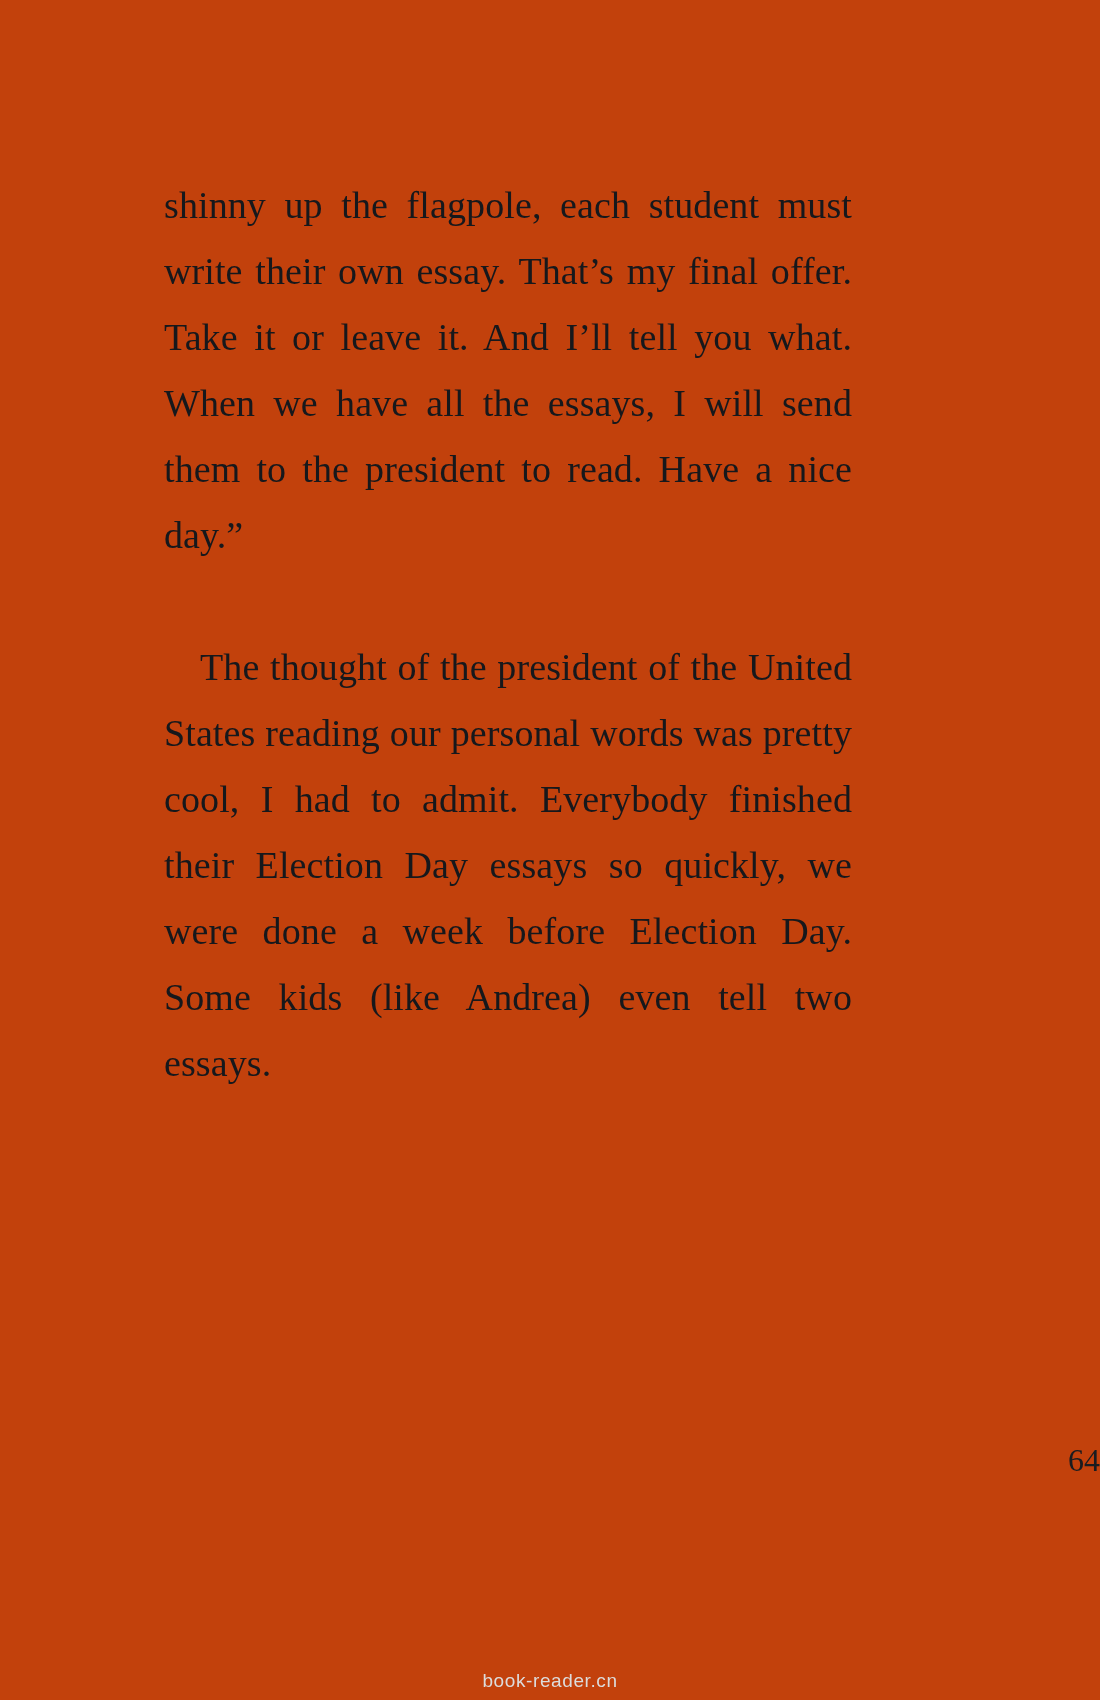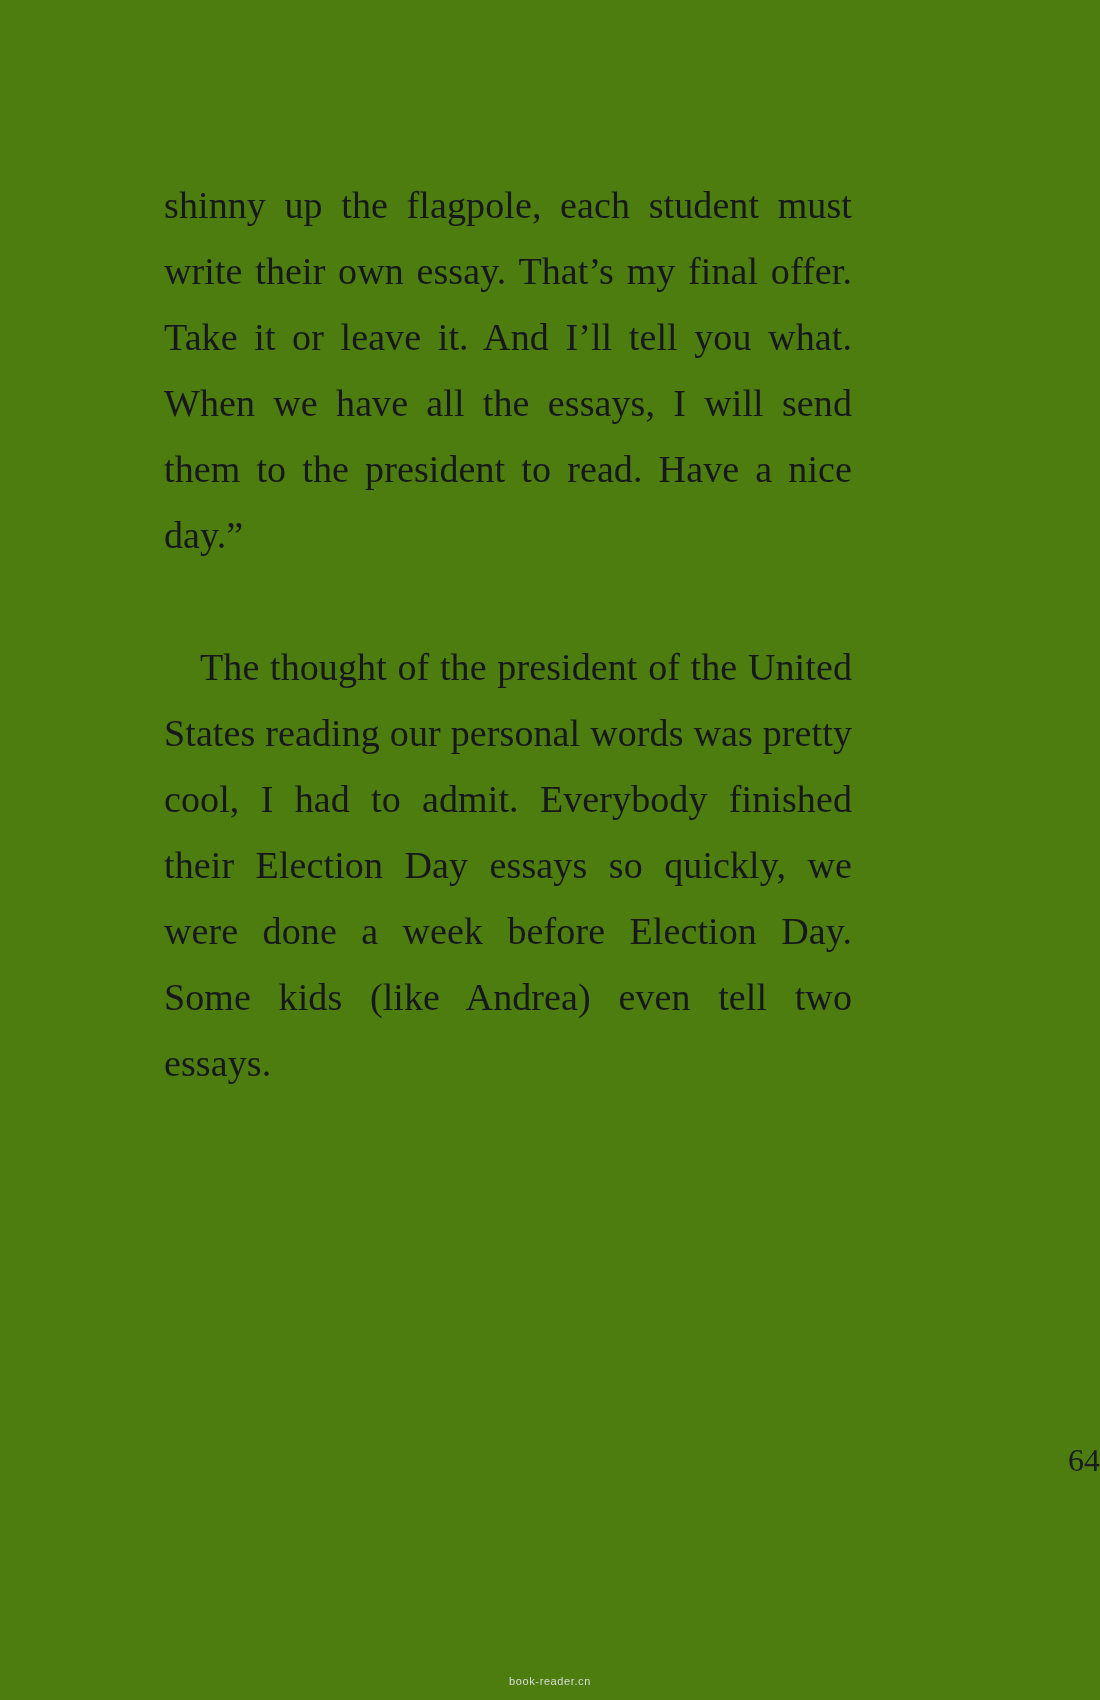--- a/index.html
+++ b/index.html
@@ -4,21 +4,21 @@
 <style>
   html, body {
     margin: 0;
     padding: 0;
     background: #ffffff;
   }
   .page {
     position: relative;
     width: 1100px;
     height: 1700px;
-    background: #4d7c0f;
+    background: #c2410c;
     overflow: hidden;
     font-family: "Liberation Serif", "DejaVu Serif", serif;
     color: #1a1a1a;
   }
   .text-column {
     position: absolute;
     left: 164px;
     top: 172px;
     width: 688px;
   }
@@ -61,21 +61,21 @@
     line-height: 40px;
     color: #1a1c20;
     font-family: "Liberation Serif", "DejaVu Serif", serif;
   }
   .watermark {
     position: absolute;
     left: 0;
     right: 0;
     top: 1672px;
     text-align: center;
-    font-size: 11px;
+    font-size: 19px;
     line-height: 18px;
     letter-spacing: 0.6px;
     color: #dcdcdc;
     font-family: "Liberation Sans", "DejaVu Sans", sans-serif;
   }
 </style>
 </head>
 <body>
 
 <div class="page">

